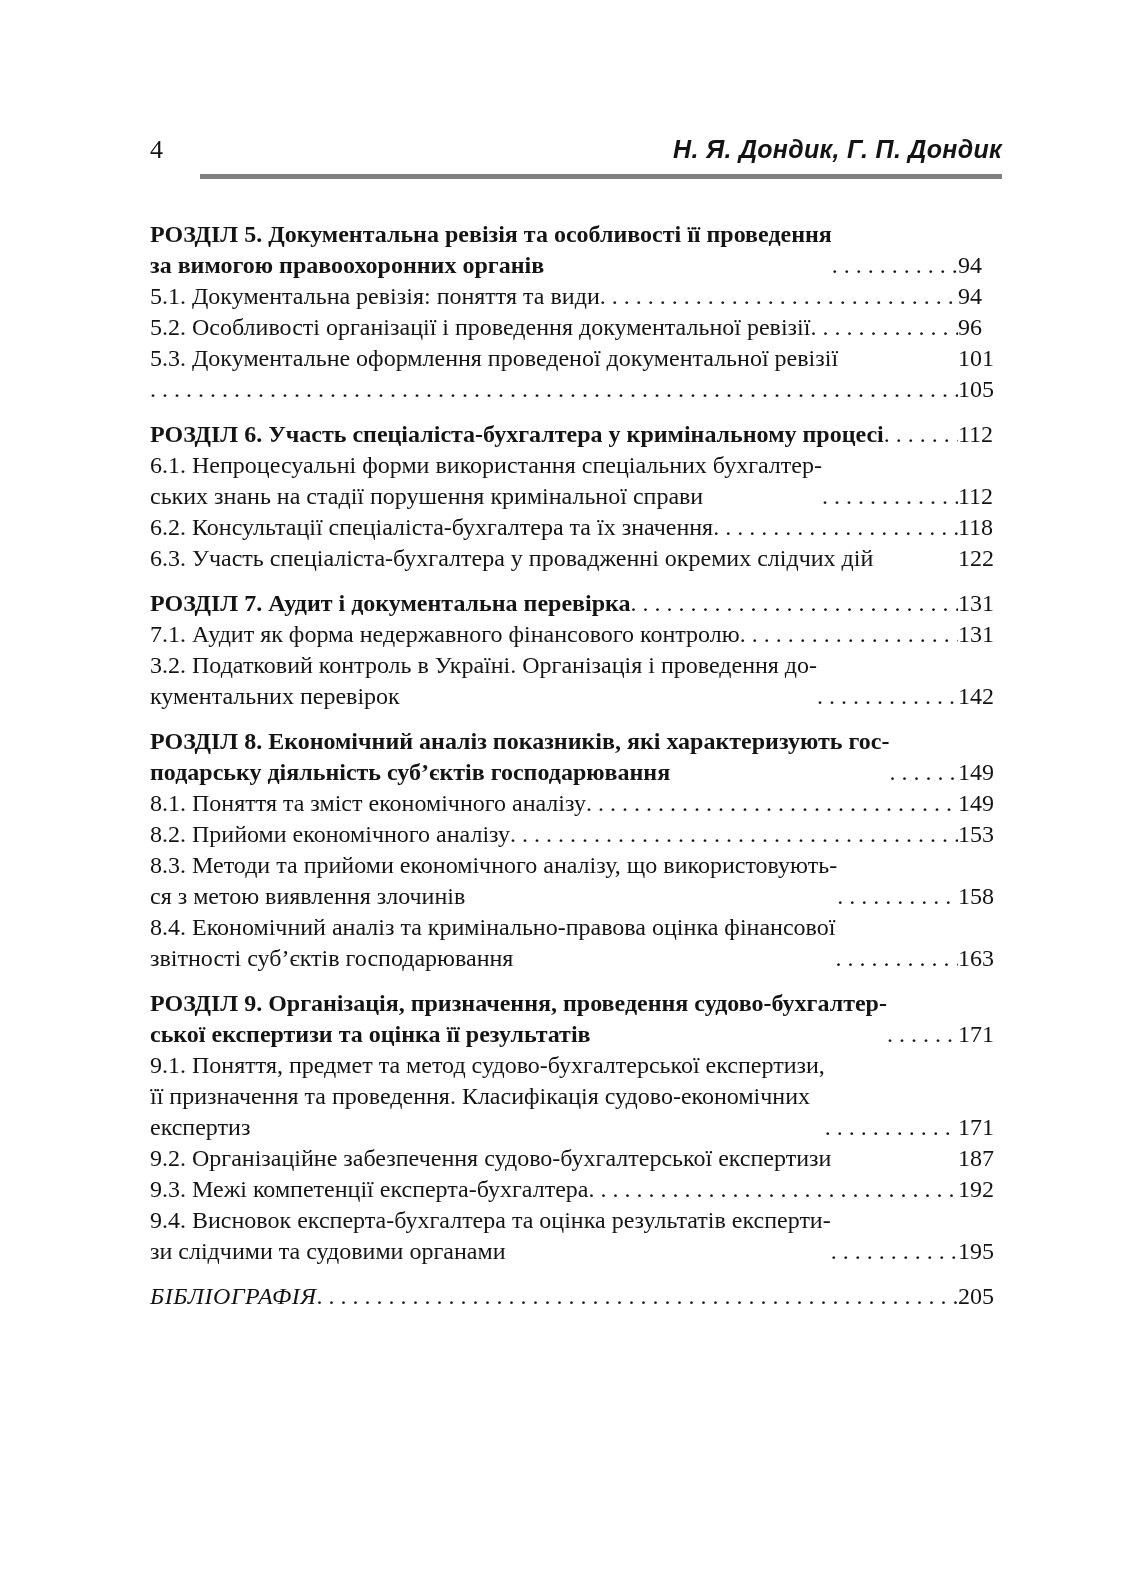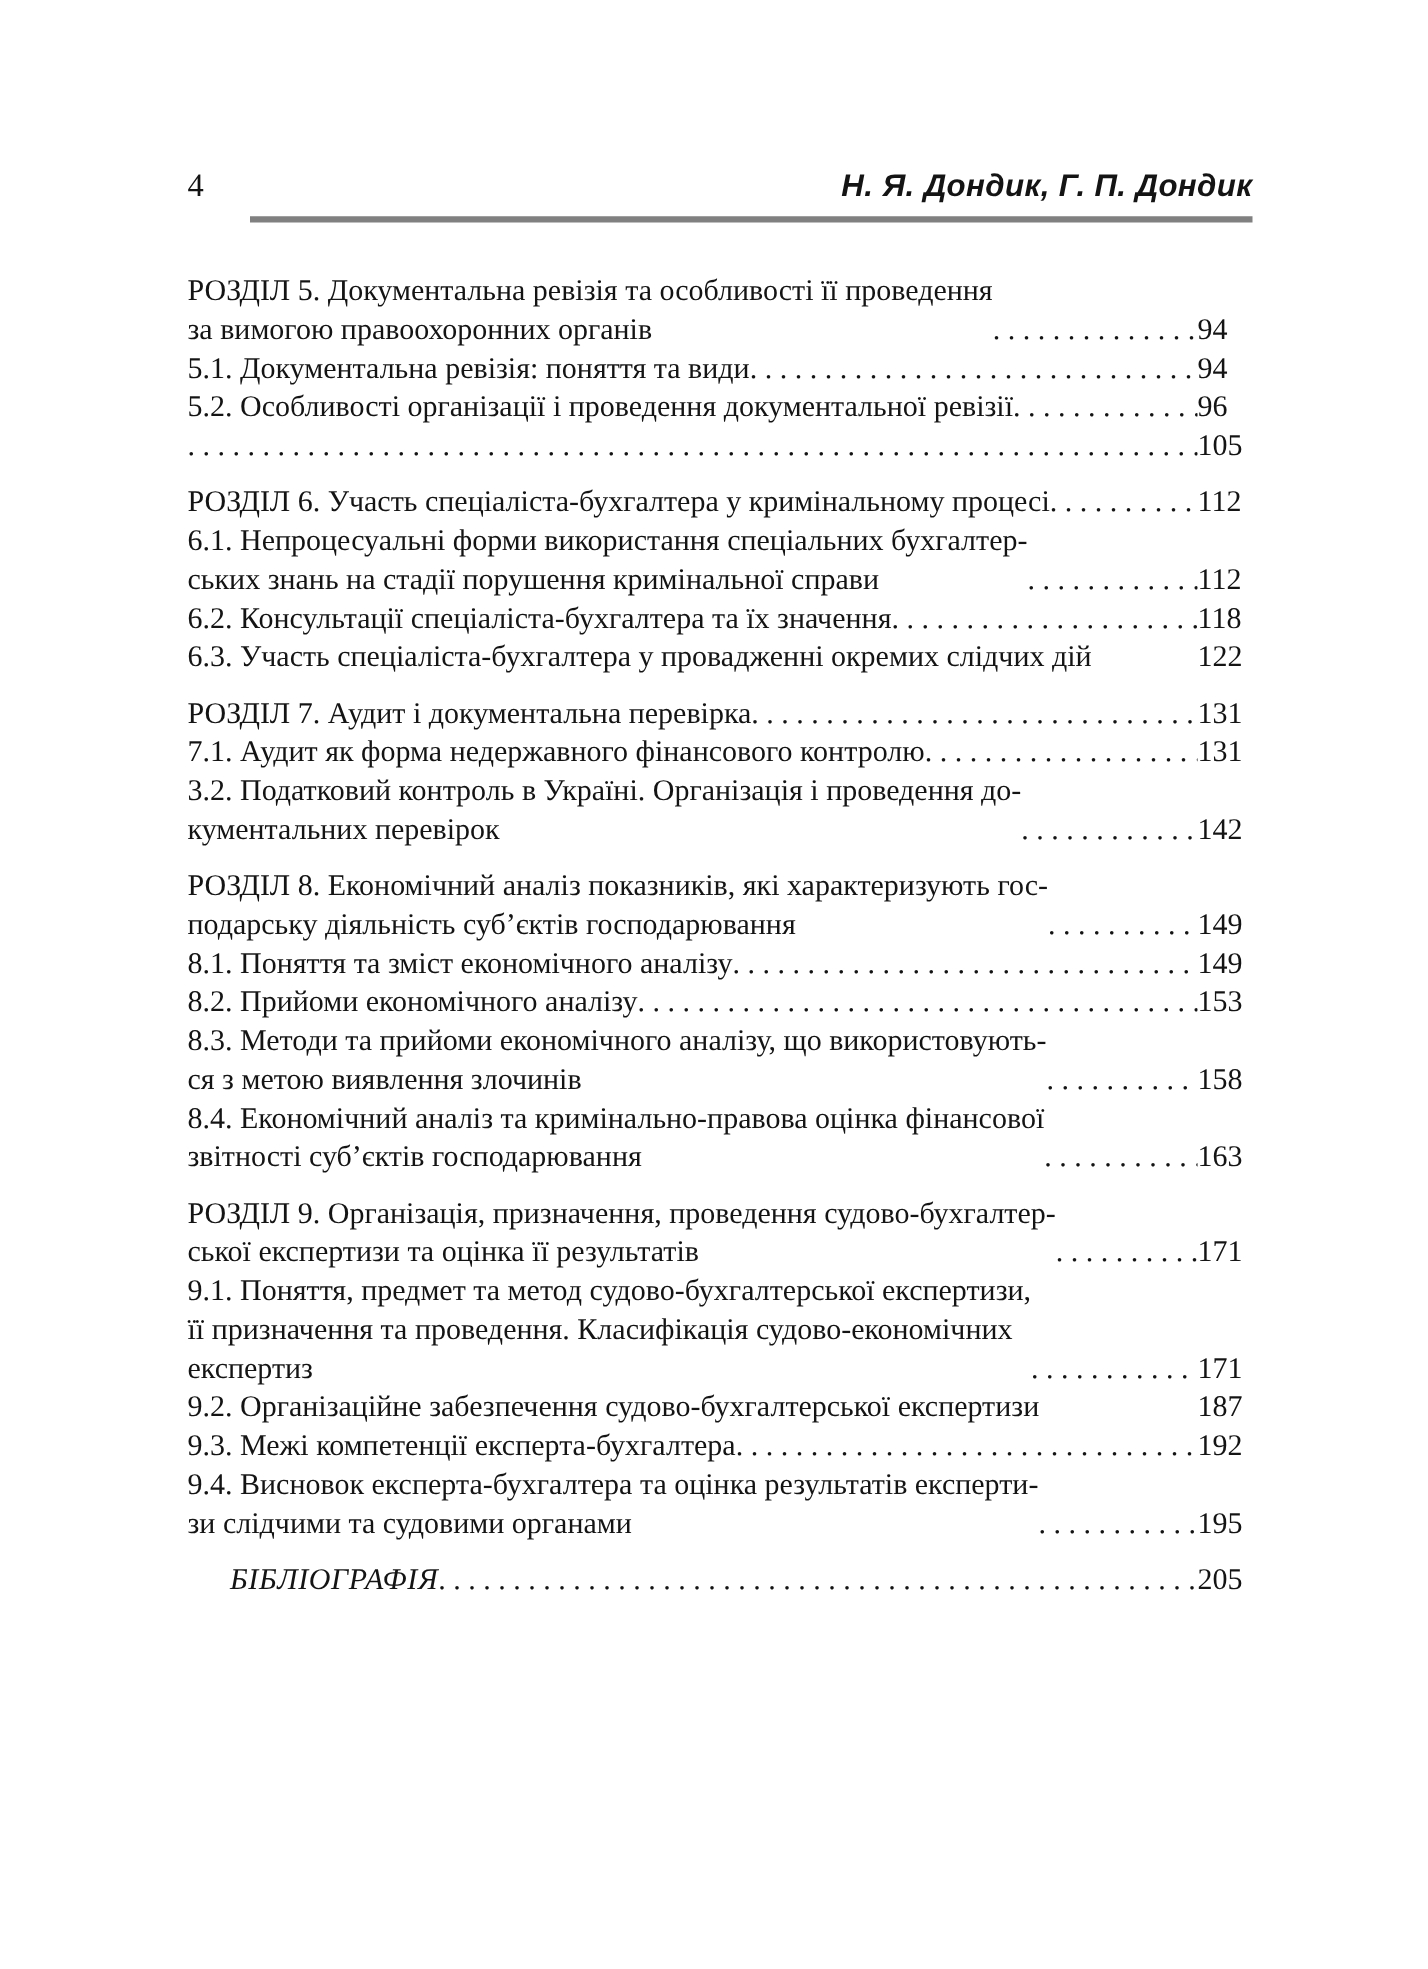--- a/index.html
+++ b/index.html
@@ -38,36 +38,36 @@
   .toc{
     margin-top:40px;
     font-size:24px;
     line-height:31px;
   }
   .entry{
     display:flex;
     align-items:flex-end;
   }
   .txt{white-space:pre;}
-  .chapter > .txt{font-weight:normal;}
+  .chapter > .txt{font-weight:bold;}
   .dots{
     flex:1 1 auto;
     overflow:hidden;
     white-space:nowrap;
     min-width:4px;
   }
   .pg{
     flex:0 0 auto;
     min-width:44px;
     text-align:left;
   }
   .sections{}
   .cblock{margin-top:14px;}
   .cblock.first{margin-top:0;}
-  .bib{margin-top:14px;margin-left:34px;}
+  .bib{margin-top:14px;}
   .bib .txt{font-style:italic;letter-spacing:.5px;}
 </style>
 </head>
 <body>
 
 <div class="page">
 
   <div class="header">
     <span class="folio">4</span>
     <span class="running">Н. Я. Дондик,  Г. П. Дондик</span>
@@ -88,20 +88,25 @@
           <span class="txt">5.1. Документальна ревізія: поняття та види</span>
           <span class="dots"> . . . . . . . . . . . . . . . . . . . . . . . . . . . . . . . . . . . . . . . . . . . . . . . . . . . . . . . . . . . . . . . . . . . . . . . . . . . . . . . . . . . . . . . . . .</span>
           <span class="pg">94</span>
         </div>
         <div class="entry">
           <span class="txt">5.2. Особливості організації і проведення документальної ревізії</span>
           <span class="dots"> . . . . . . . . . . . . . . . . . . . . . . . . . . . . . . . . . . . . . . . . . . . . . . . . . . . . . . . . . . . . . . . . . . . . . . . . . . . . . . . . . . . . . . . . . .</span>
           <span class="pg">96</span>
         </div>
         <div class="entry">
+          <span class="txt">5.3. Документальне оформлення проведеної документальної ревізії</span>
+          <span class="dots"></span>
+          <span class="pg">101</span>
+        </div>
+        <div class="entry">
           <span class="dots"> . . . . . . . . . . . . . . . . . . . . . . . . . . . . . . . . . . . . . . . . . . . . . . . . . . . . . . . . . . . . . . . . . . . . . . . . . . . . . . . . . . . . . . . . . .</span>
           <span class="pg">105</span>
         </div>
       </div>
     </div>
 
     <div class="cblock">
       <div class="entry chapter">
         <span class="txt">РОЗДІЛ 6. Участь спеціаліста-бухгалтера у кримінальному процесі</span>
         <span class="dots"> . . . . . . . . . . . . . . . . . . . . . . . . . . . . . . . . . . . . . . . . . . . . . . . . . . . . . . . . . . . . . . . . . . . . . . . . . . . . . . . . . . . . . . . . . .</span>

